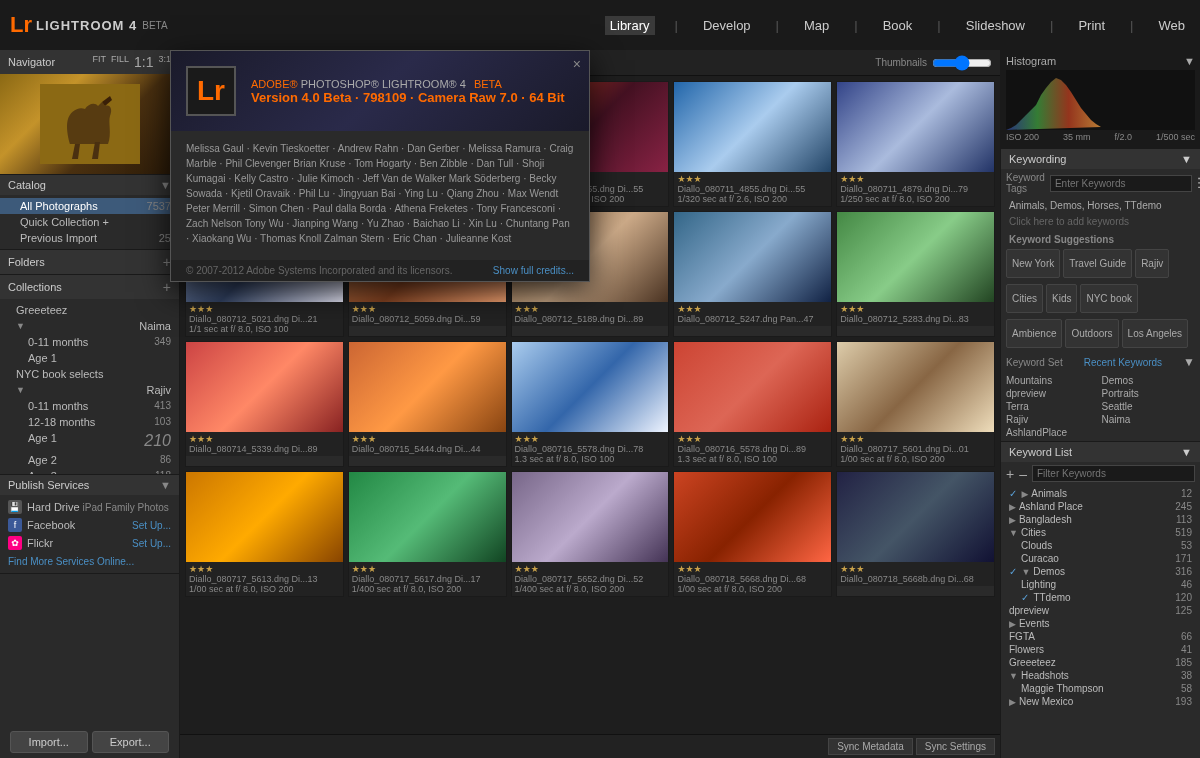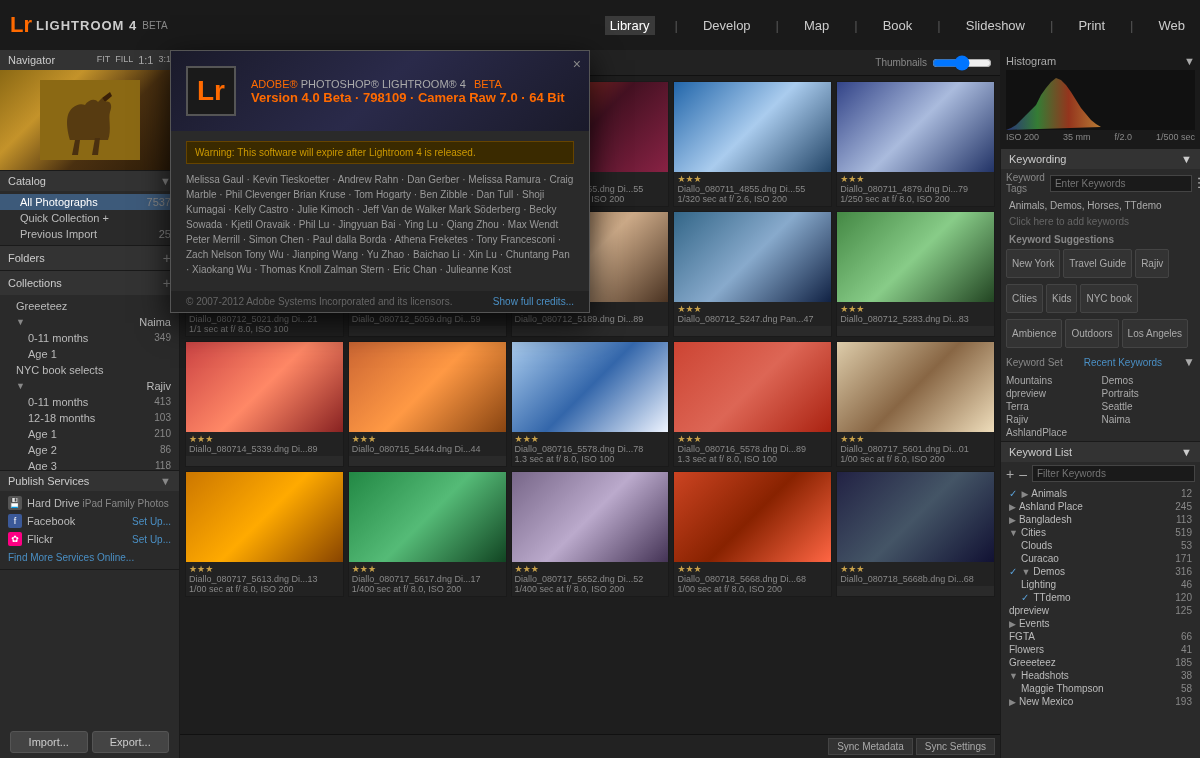--- a/index.html
+++ b/index.html
@@ -147,21 +147,21 @@
 <div id="main">
 
   <div id="left-panel">
 
     <div class="panel-section">
       <div class="section-header">
         <span>Navigator</span>
         <div style="display:flex;gap:5px;">
           <span style="font-size:9px;color:#aaa;">FIT</span>
           <span style="font-size:9px;color:#aaa;">FILL</span>
-          <span style="font-size:11px;color:#aaa;">1:1</span>
+          <span style="font-size:14px;color:#aaa;">1:1</span>
           <span style="font-size:9px;color:#aaa;">3:1</span>
         </div>
       </div>
       <div id="nav-image">
         <div id="nav-image-inner">
 
           <svg width="100" height="80" viewBox="0 0 100 80">
             <rect width="100" height="80" fill="#8B6914"></rect>
             <path d="M30,60 C30,60 25,45 28,35 C30,28 38,22 45,25 C48,20 55,18 58,22 L62,18 L65,22 C70,20 73,25 70,32 C68,38 72,50 68,60 Z" fill="#4a3010" opacity="0.8"></path>
             <path d="M35,60 L32,75 L38,75 L40,60 Z" fill="#4a3010"></path>
@@ -229,21 +229,21 @@
         <div class="collection-item sub-item">
             <span>0-11 months</span>
             <span style="margin-left:auto;color:#888;font-size:10px;">413</span>
           </div>
         <div class="collection-item sub-item">
             <span>12-18 months</span>
             <span style="margin-left:auto;color:#888;font-size:10px;">103</span>
           </div>
         <div class="collection-item sub-item">
             <span>Age 1</span>
-            <span style="margin-left:auto;color:#888;font-size:10px;">210</span>
+            <span style="margin-left:auto;color:#888;font-size:16px;font-style:italic;">210</span>
           </div>
         <div class="collection-item sub-item">
             <span>Age 2</span>
             <span style="margin-left:auto;color:#888;font-size:10px;">86</span>
           </div>
         <div class="collection-item sub-item">
             <span>Age 3</span>
             <span style="margin-left:auto;color:#888;font-size:10px;">118</span>
           </div>
 
@@ -652,21 +652,20 @@
     </div>
     <div id="about-title-block">
       <div id="about-product">
         <span style="color:#ff6a00;">ADOBE®</span> PHOTOSHOP® LIGHTROOM® 4
         <span style="color:#ff6a00;margin-left:5px;">BETA</span>
       </div>
       <div id="about-version">Version 4.0 Beta · 798109 · Camera Raw 7.0 · 64 Bit</div>
     </div>
   </div>
   <div id="about-body">
-    <div id="about-warning">Warning: This software will expire after Lightroom 4 is released.</div>
     <div id="about-credits">
       <p>Melissa Gaul · Kevin Tieskoetter · Andrew Rahn · Dan Gerber · Melissa Ramura · Craig Marble · Phil Clevenger Brian Kruse · Tom Hogarty · Ben Zibble · Dan Tull · Shoji Kumagai · Kelly Castro · Julie Kimoch · Jeff Van de Walker Mark Söderberg · Becky Sowada · Kjetil Oravaik · Phil Lu · Jingyuan Bai · Ying Lu · Qiang Zhou · Max Wendt Peter Merrill · Simon Chen · Paul dalla Borda · Athena Freketes · Tony Francesconi · Zach Nelson Tony Wu · Jianping Wang · Yu Zhao · Baichao Li · Xin Lu · Chuntang Pan · Xiaokang Wu · Thomas Knoll Zalman Stern · Eric Chan · Julieanne Kost</p>
     </div>
   </div>
   <div id="about-footer">
     <span>© 2007-2012 Adobe Systems Incorporated and its licensors.</span>
     <span class="about-link">Show full credits...</span>
   </div>
 </div>
 

